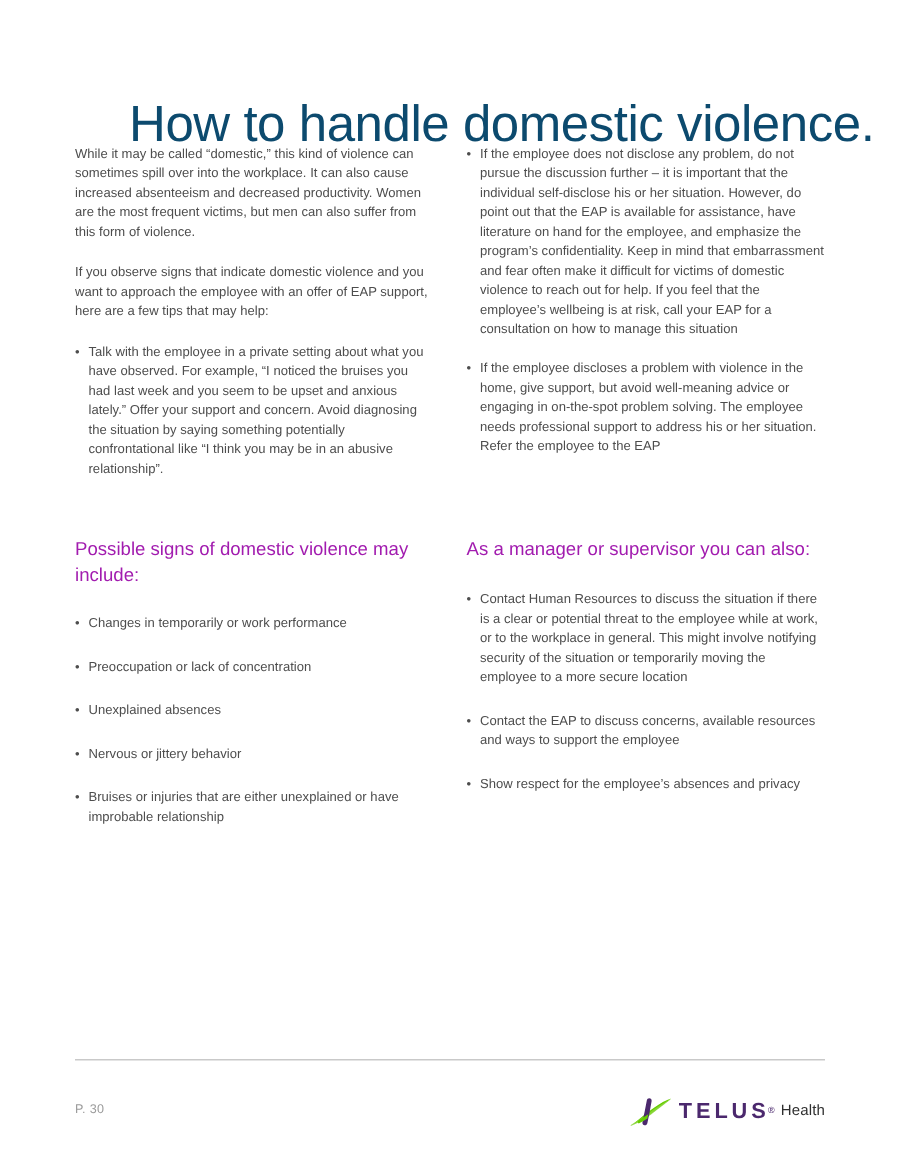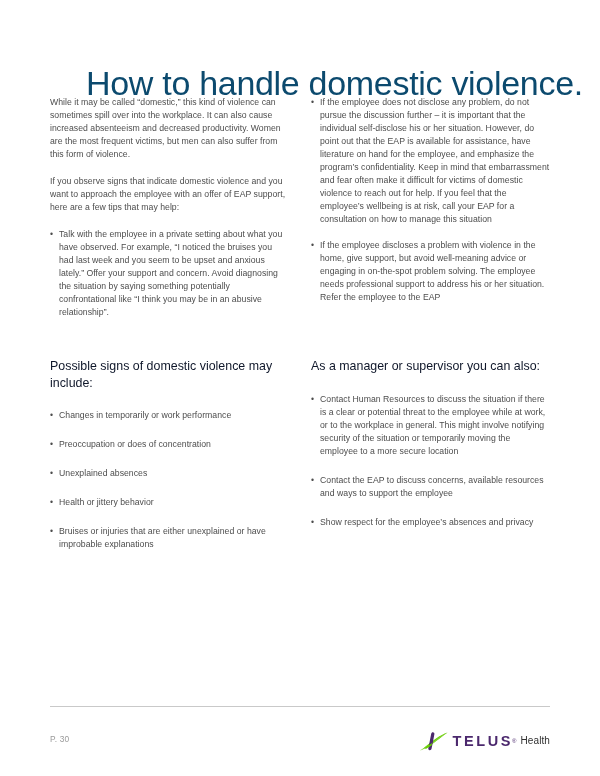--- a/index.html
+++ b/index.html
@@ -90,21 +90,21 @@
     top: 358px;
     width: 500px;
     display: flex;
     gap: 22px;
   }
   .section-heading {
     margin: 0 0 18px 0;
     font-size: 12.4px;
     font-weight: 400;
     line-height: 16.5px;
-    color: #0f172a;
+    color: #a21caf;
     letter-spacing: 0.01px;
   }
   .lower-cols ul.bullets li {
     margin-bottom: 16px;
   }
 
   
   .footer-rule {
     position: absolute;
     left: 50px;
@@ -191,24 +191,24 @@
     </div>
 
   </div>
 
   <div class="lower-cols">
 
     <div class="col">
       <h2 class="section-heading">Possible signs of domestic violence may include:</h2>
       <ul class="bullets">
         <li>Changes in temporarily or work performance</li>
-        <li>Preoccupation or does of concentration</li>
+        <li>Preoccupation or lack of concentration</li>
         <li>Unexplained absences</li>
-        <li>Health or jittery behavior</li>
-        <li>Bruises or injuries that are either unexplained or have improbable explanations</li>
+        <li>Nervous or jittery behavior</li>
+        <li>Bruises or injuries that are either unexplained or have improbable relationship</li>
       </ul>
     </div>
 
     <div class="col">
       <h2 class="section-heading">As a manager or supervisor you can also:</h2>
       <ul class="bullets">
         <li>Contact Human Resources to discuss the situation if there is a clear or potential threat to the employee while at work, or to the workplace in general. This might involve notifying security of the situation or temporarily moving the employee to a more secure location</li>
         <li>Contact the EAP to discuss concerns, available resources and ways to support the employee</li>
         <li>Show respect for the employee’s absences and privacy</li>
       </ul>

